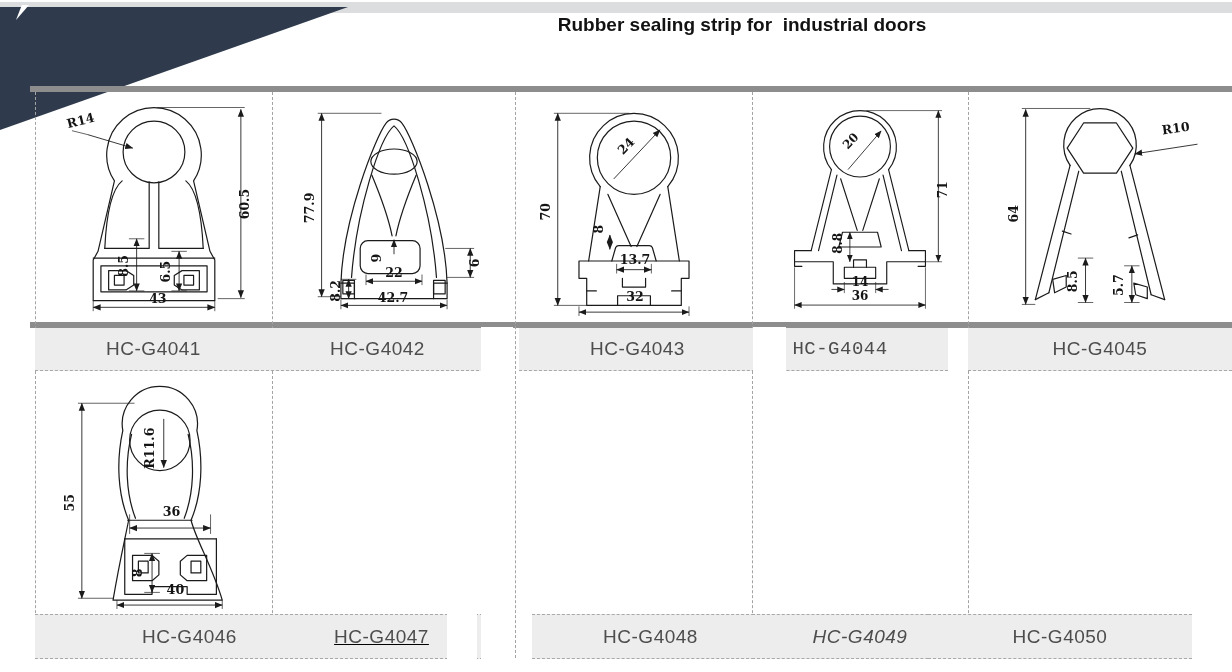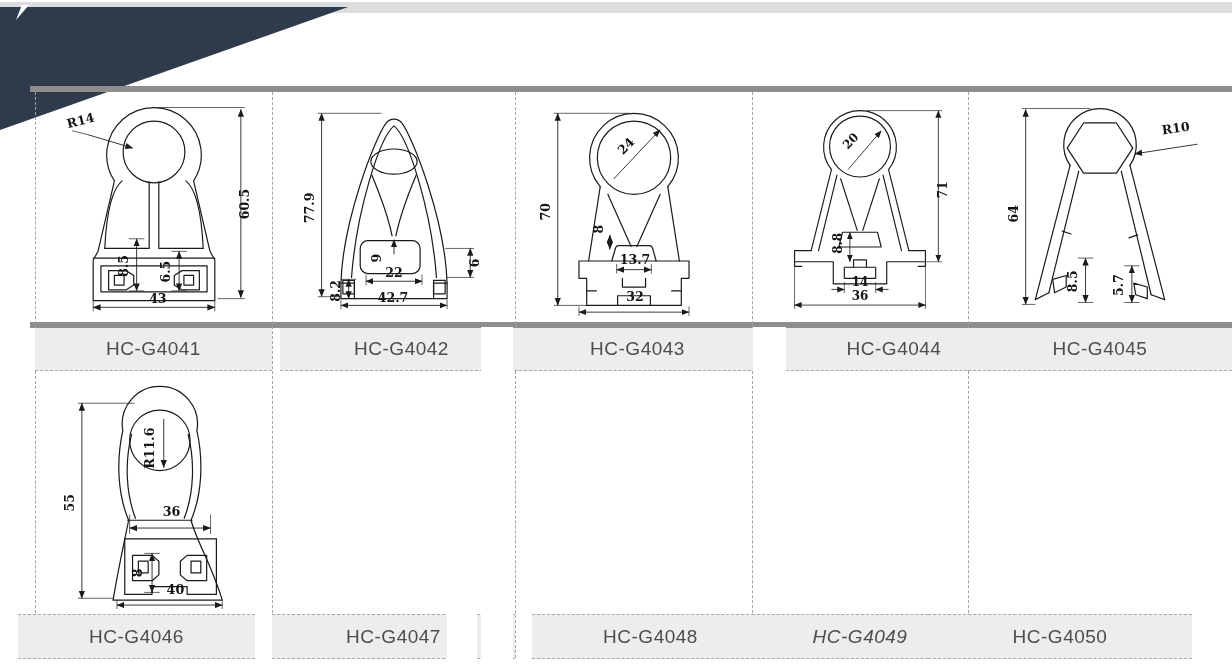--- a/index.html
+++ b/index.html
@@ -43,51 +43,52 @@
       <path d="M0,1 L10,5 L0,9 z" fill="#1b1b1b"></path>
     </marker>
   </defs>
 </svg>
 
 <div class="abs topstrip"></div>
 <div class="abs navy"></div>
 <div class="abs navy-notch"></div>
 
 <div class="abs titles">
+  <div class="t-en">Rubber sealing strip for  industrial doors</div>
 </div>
 
 <div class="abs bar" style="top:86px;"></div>
 <div class="abs bar" style="top:322px;"></div>
 
 <div class="abs vline" style="left:35px;"></div>
 <div class="abs vline" style="left:272px;"></div>
 <div class="abs vline" style="left:515px;"></div>
 <div class="abs vline" style="left:752px;"></div>
 <div class="abs vline" style="left:968px;"></div>
 
 <div class="abs labcell" style="left:35px;width:237px;">
     <span class="lab">HC-G4041</span>
   </div>
-<div class="abs labcell" style="left:280px;width:243px;">
+<div class="abs labcell" style="left:256px;width:243px;">
     <span class="lab">HC-G4042</span>
   </div>
 <div class="abs labcell" style="left:519px;width:237px;">
     <span class="lab">HC-G4043</span>
   </div>
-<div class="abs labcell" style="left:786px;width:216px;">
+<div class="abs labcell" style="left:732px;width:216px;font-family:Liberation Mono, monospace;">
     <span class="lab">HC-G4044</span>
   </div>
 <div class="abs labcell" style="left:968px;width:264px;">
     <span class="lab">HC-G4045</span>
   </div>
 
-<div class="abs labcell r2" style="left:18px;width:237px;">
+<div class="abs labcell r2" style="left:35px;width:237px;padding-left:36px;">
     <span class="lab">HC-G4046</span>
   </div>
-<div class="abs labcell r2" style="left:272px;width:243px;">
+<div class="abs labcell r2" style="left:260px;width:243px;text-decoration:underline;">
     <span class="lab">HC-G4047</span>
   </div>
 <div class="abs labcell r2" style="left:532px;width:237px;">
     <span class="lab">HC-G4048</span>
   </div>
 <div class="abs labcell r2" style="left:752px;width:216px;font-style:italic;">
     <span class="lab">HC-G4049</span>
   </div>
 <div class="abs labcell r2" style="left:928px;width:264px;">
     <span class="lab">HC-G4050</span>

